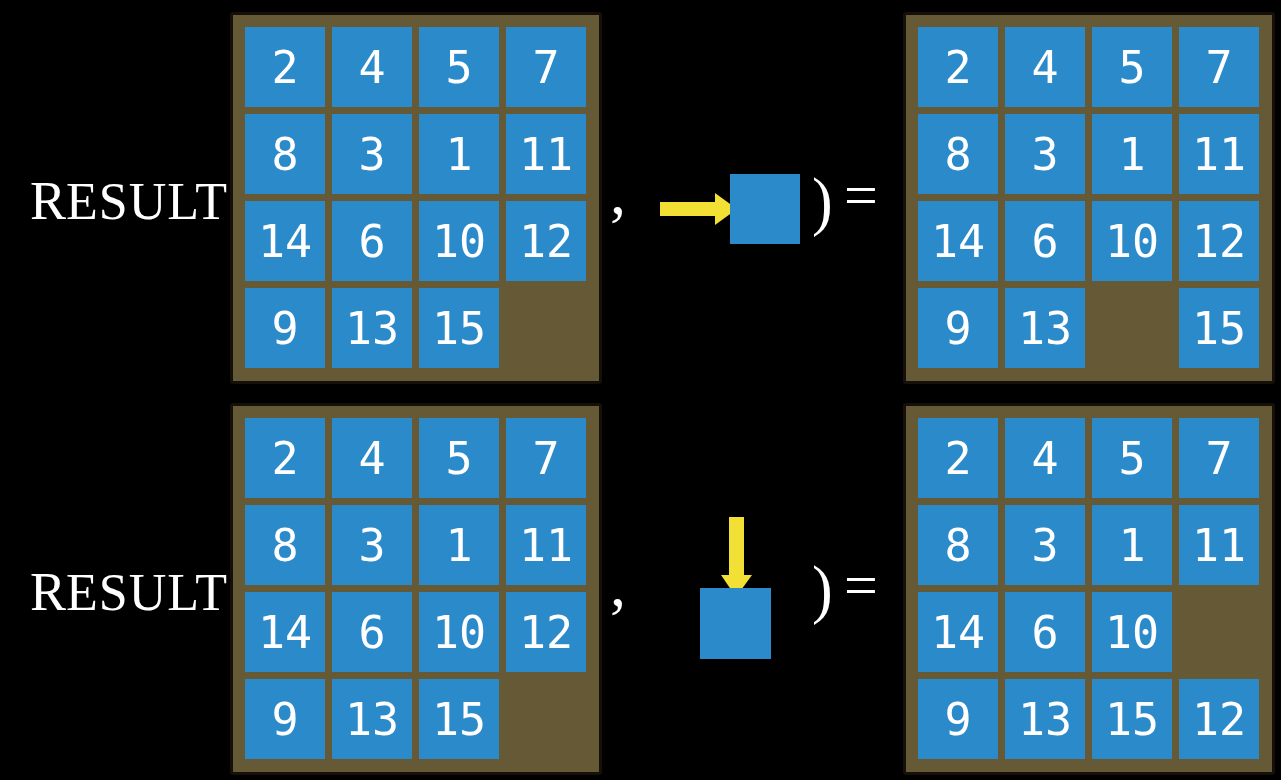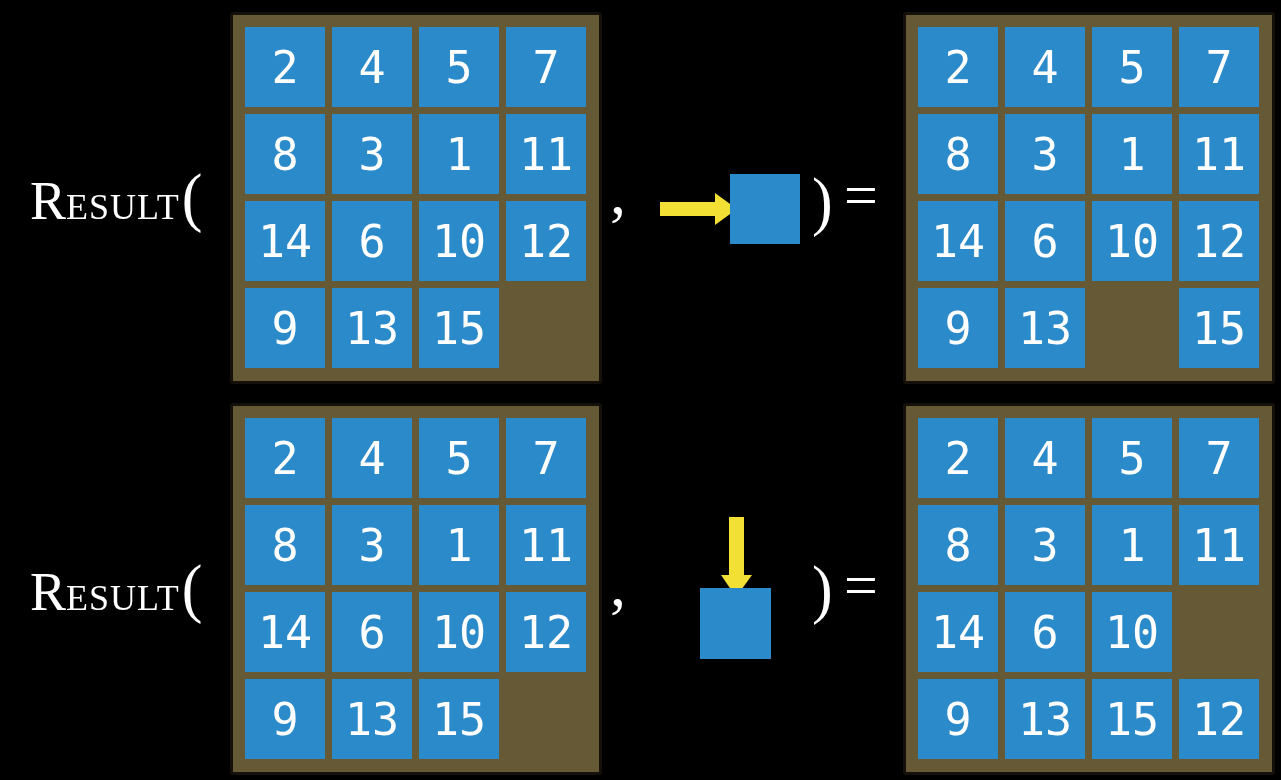--- a/index.html
+++ b/index.html
@@ -9,21 +9,21 @@
     font-family:"Liberation Serif", serif;
   }
   .eq-row{position:absolute;inset:0;}
   
   .fn-label{
     position:absolute;left:30px;width:200px;
     display:flex;align-items:center;color:var(--text_white,#fff);
   }
   .fn-inner{display:flex;align-items:baseline;white-space:nowrap;}
   .fn-cap{font-size:54px;line-height:1;}
-  .fn-rest{font-size:36px;line-height:1;letter-spacing:1px;}
+  .fn-rest{font-size:52px;line-height:1;letter-spacing:1px;}
   .fn-paren{font-size:62px;line-height:1;margin-left:2px;transform:scaleY(1.04);transform-origin:center 70%;}
   
   .board{
     position:absolute;box-sizing:border-box;width:372px;height:372px;
     background:var(--board,#665935);
     border:3px solid var(--board_border,#16100a);
     border-radius:3px;
     display:grid;grid-template-columns:repeat(4,80px);grid-template-rows:repeat(4,80px);
     gap:7px;padding:12px;
   }

